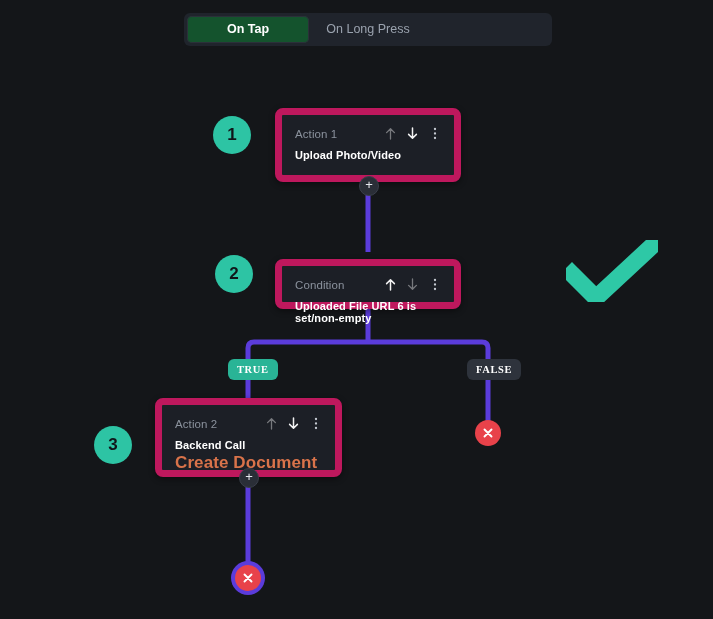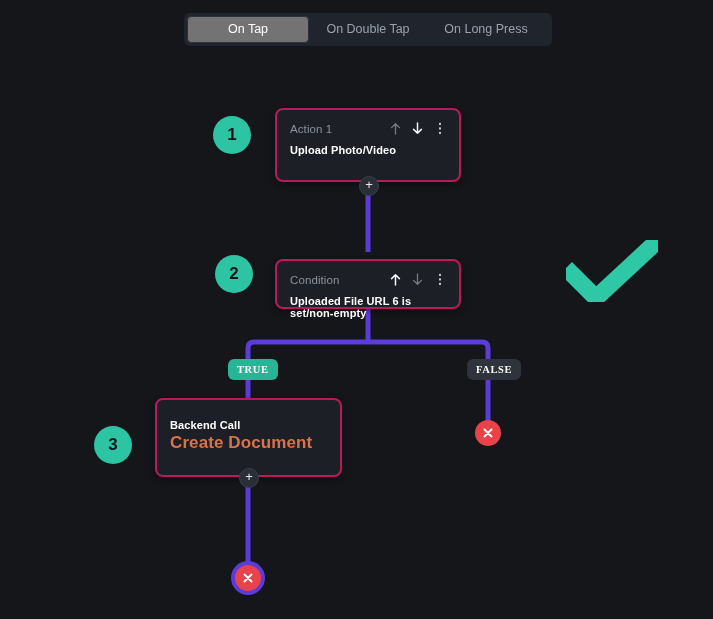--- a/index.html
+++ b/index.html
@@ -38,23 +38,23 @@
     font-size: 12.5px;
     color: #9aa2ae;
     border-radius: 5px;
     cursor: pointer;
     user-select: none;
   }
   .tab.w1 { width: 122px; }
   .tab.w2 { width: 118px; }
   .tab.w3 { width: 118px; }
   .tab.active {
-    background: #737373;
+    background: #14532d;
     color: #ffffff;
-    font-weight: normal;
+    font-weight: bold;
     box-shadow: inset 0 0 0 1px #2b3039;
   }
 
   
   .canvas {
     position: absolute;
     inset: 0;
   }
 
   
@@ -62,21 +62,21 @@
     position: absolute;
     left: 0; top: 0;
     width: 713px; height: 619px;
     pointer-events: none;
   }
 
   
   .card {
     position: absolute;
     background: #1c1f26;
-    border: 2px solid #be185d;
+    border: 7px solid #be185d;
     border-radius: 8px;
     box-sizing: border-box;
     padding: 11px 13px 12px 13px;
     box-shadow: 0 2px 6px rgba(0,0,0,0.45);
   }
   .card-head {
     display: flex;
     align-items: center;
     justify-content: space-between;
     height: 15px;
@@ -200,21 +200,20 @@
     top: 240px;
     width: 92px;
     height: 62px;
   }
 </style>
 </head>
 <body>
 
 <div class="tabbar">
   <div class="tab w1 active">On Tap</div>
-  <div class="tab w2">On Double Tap</div>
   <div class="tab w3">On Long Press</div>
 </div>
 
 <div class="canvas">
 
   <svg class="edges" viewBox="0 0 713 619" width="713" height="619">
 
     <line x1="368" y1="182" x2="368" y2="252" stroke="#5b3cdb" stroke-width="5"></line>
 
     <line x1="368" y1="302" x2="368" y2="342" stroke="#5b3cdb" stroke-width="5"></line>
@@ -279,20 +278,42 @@
             <circle cx="2" cy="6.5" r="1.15" fill="#cfd4dc"></circle>
             <circle cx="2" cy="11" r="1.15" fill="#cfd4dc"></circle>
           </svg>
         </span>
       </div>
     </div>
     <div class="card-title">Uploaded File URL 6 is set/non-empty</div>
   </div>
 
   <div class="card card3">
+    <div class="card-head">
+      <div class="card-kicker">Action 2</div>
+      <div class="card-tools">
+        <span class="icon-btn dim">
+          <svg width="11" height="13" viewBox="0 0 11 13">
+              <path d="M5.5 12 V2 M1.6 5.6 L5.5 1.7 L9.4 5.6" fill="none" stroke="#ffffff" stroke-width="1.3" stroke-linecap="round" stroke-linejoin="round"></path>
+            </svg>
+        </span>
+        <span class="icon-btn bright">
+          <svg width="11" height="13" viewBox="0 0 11 13">
+              <path d="M5.5 1 V11 M1.6 7.4 L5.5 11.3 L9.4 7.4" fill="none" stroke="#ffffff" stroke-width="1.5" stroke-linecap="round" stroke-linejoin="round"></path>
+            </svg>
+        </span>
+        <span class="icon-btn bright">
+          <svg width="4" height="13" viewBox="0 0 4 13">
+            <circle cx="2" cy="2" r="1.15" fill="#cfd4dc"></circle>
+            <circle cx="2" cy="6.5" r="1.15" fill="#cfd4dc"></circle>
+            <circle cx="2" cy="11" r="1.15" fill="#cfd4dc"></circle>
+          </svg>
+        </span>
+      </div>
+    </div>
     <div class="card-title">Backend Call</div>
     <div class="card-sub">Create Document</div>
   </div>
 
   <div class="plus plus-a">+</div>
   <div class="plus plus-b">+</div>
 
   <div class="blabel true">TRUE</div>
   <div class="blabel false">FALSE</div>
 

